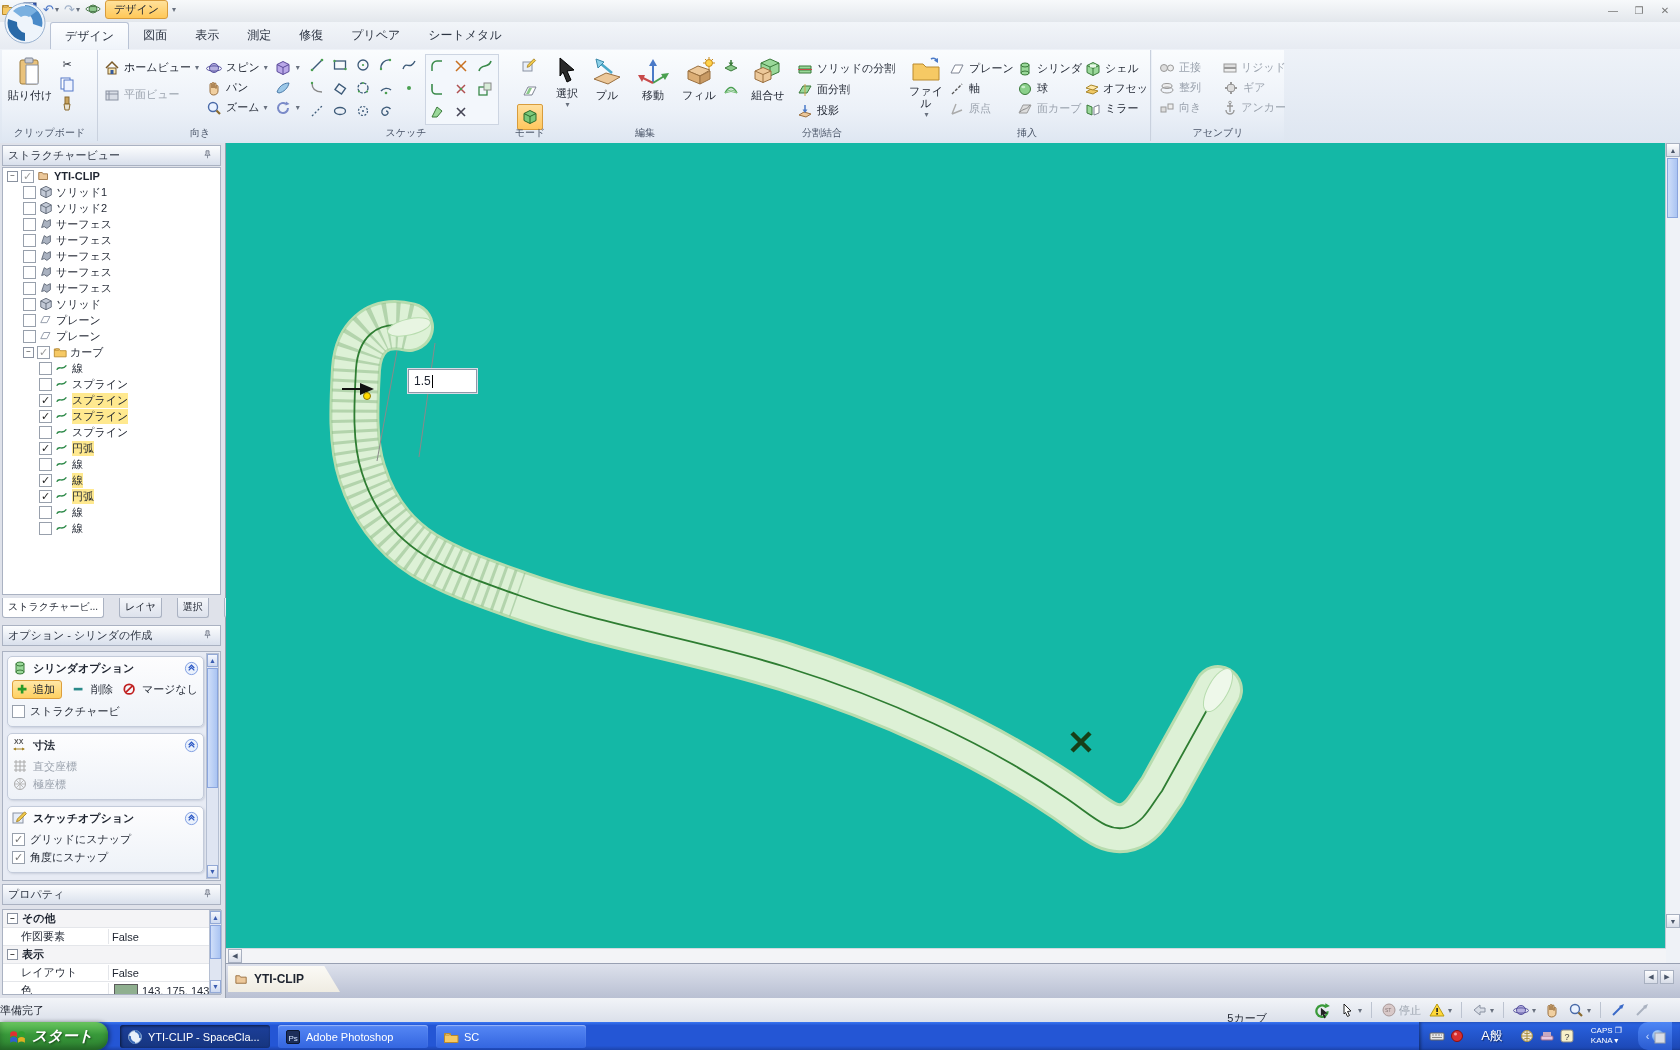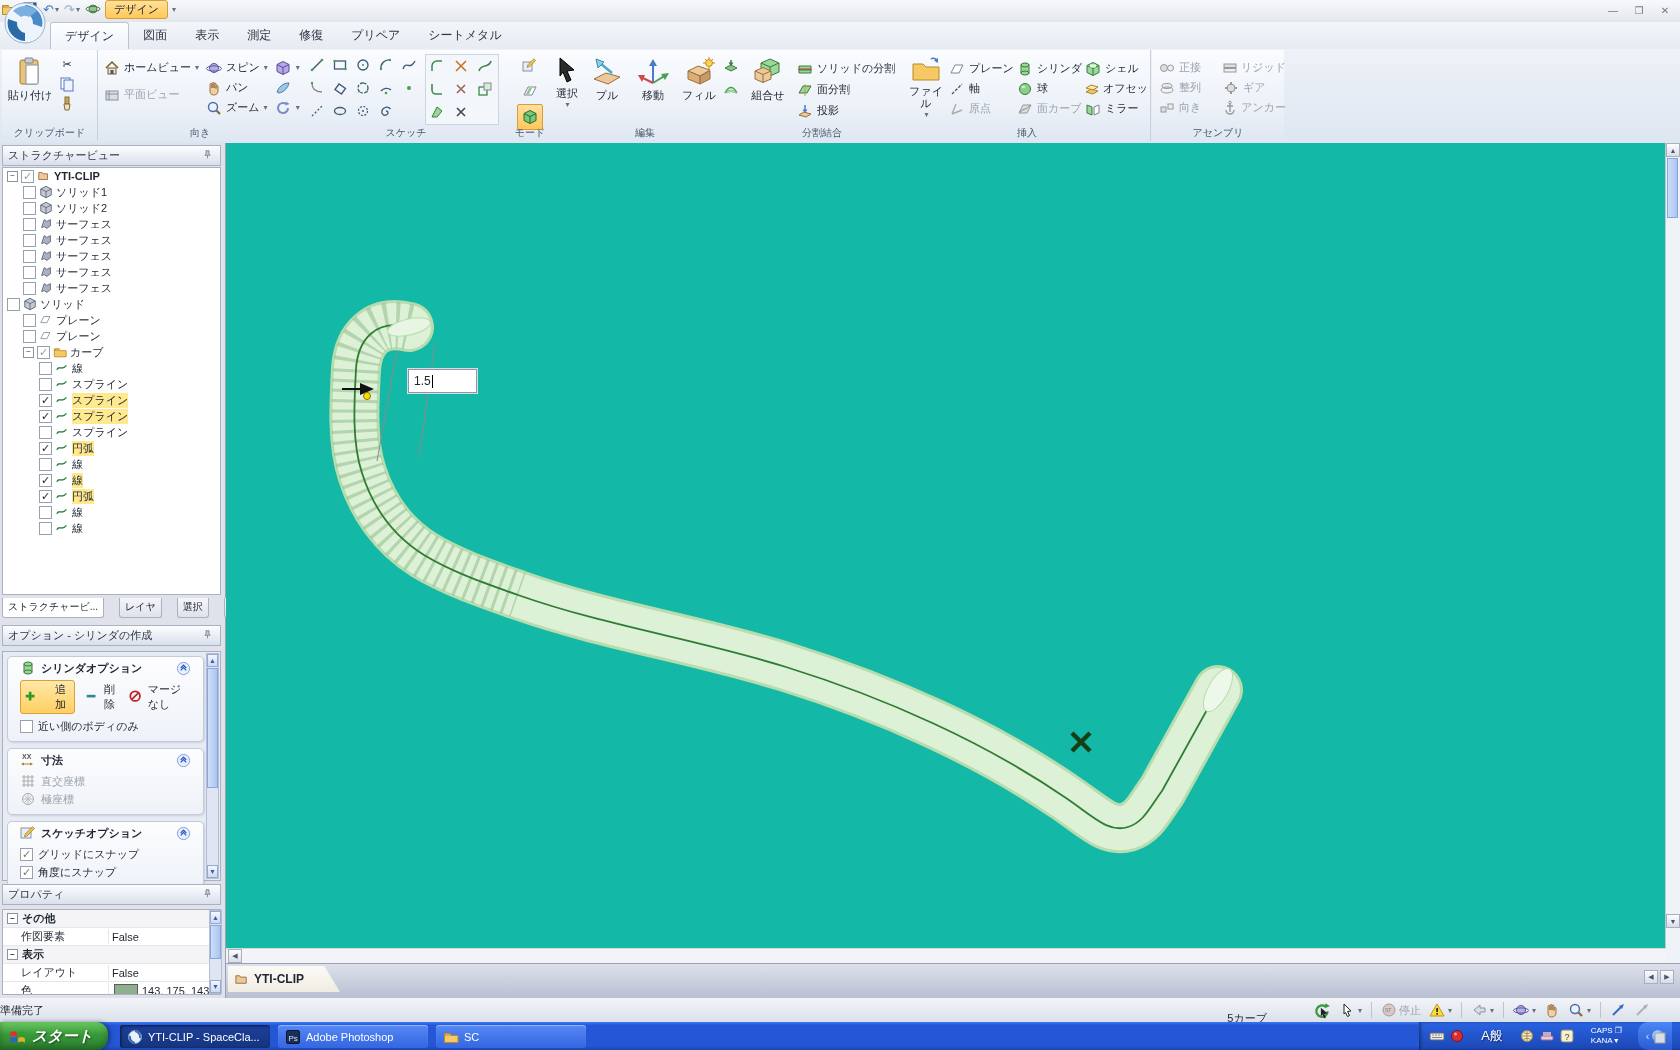--- a/index.html
+++ b/index.html
@@ -50,26 +50,26 @@
   .cb{width:11px;height:11px;background:#fff;border:1px solid #98a0ac;display:inline-flex;
     align-items:center;justify-content:center;font-size:11px;line-height:1;flex:none;}
   .exp{width:9px;height:9px;border:1px solid #8a92a0;background:#fff;display:inline-flex;align-items:center;
     justify-content:center;font-size:8px;line-height:1;color:#333;flex:none;}
   .hl{background:#ffe98f;}
   #panel-tabs{position:absolute;left:2px;top:455px;display:flex;gap:15px;}
   .ptab{border:1px solid #aab2c2;border-top:none;background:linear-gradient(#f4f6fa,#dde2ec);
     padding:2px 5px 3px;font-size:10px;border-radius:0 0 3px 3px;white-space:nowrap;}
   #opt-body{left:2px;top:508px;width:219px;height:230px;background:#e7ebf4;border:1px solid #aab2c2;box-sizing:border-box;}
   .optgrp{position:relative;margin:4px 16px 6px 4px;background:linear-gradient(#fdfdfe,#eef2f8);
-    border:1px solid #c3cbda;border-radius:5px;padding:3px 12px 6px;box-shadow:1px 1px 2px rgba(120,130,150,.25);}
+    border:1px solid #c3cbda;border-radius:5px;padding:3px 4px 6px;box-shadow:1px 1px 2px rgba(120,130,150,.25);}
   .optgrp h4{margin:0 0 4px;font-size:11px;display:flex;align-items:center;gap:5px;font-weight:bold;color:#1e2430;}
   .chev{margin-left:auto;}
   .optrow{display:flex;align-items:center;gap:5px;height:18px;font-size:11px;}
   #add-btn{background:linear-gradient(#ffe8a8,#ffd061);border:1px solid #dd9f3d;border-radius:3px;
-    padding:1px 6px 1px 3px;display:flex;align-items:center;gap:17px;}
+    padding:1px 6px 1px 3px;display:flex;align-items:center;gap:3px;}
   .inlinebtns{display:flex;align-items:center;gap:10px;margin-bottom:3px;}
   .vscroll{position:absolute;width:13px;background:#dfe5f2;border:1px solid #b5bfd2;box-sizing:border-box;}
   .sbtn{position:absolute;left:0;width:11px;height:13px;background:linear-gradient(#f4f7fd,#cdd9f0);
     border:1px solid #93a9d6;color:#3b5db0;font-size:7px;display:flex;align-items:center;justify-content:center;box-sizing:border-box;}
   .sthumb{position:absolute;left:0;width:11px;background:linear-gradient(90deg,#cfdef9,#aac4f2);
     border:1px solid #8aa5dd;box-sizing:border-box;}
   #prop-grid{left:2px;top:766px;width:219px;height:86px;background:#fff;border:1px solid #aab2c2;box-sizing:border-box;overflow:hidden;}
   .prow{display:flex;height:17px;border-bottom:1px solid #e4e6ea;font-size:11px;align-items:center;}
   .prow .k{width:106px;padding-left:18px;border-right:1px solid #e4e6ea;box-sizing:border-box;}
   .prow.sect{font-weight:bold;background:#f4f4f6;}
@@ -818,21 +818,21 @@
           </div>
           <div class="trow" style="padding-left: 20px;">
             <span class="cb"></span>
             <span>
               <svg width="14" height="14" viewBox="0 0 16 16">
                 <path d="M3 12 6 3l3 2 4-2v7l-4 3-3-2z" fill="#aab2c0" stroke="#5a6472"></path>
               </svg>
             </span>
             <span>サーフェス</span>
           </div>
-          <div class="trow" style="padding-left: 4px;">
+          <div class="trow" style="padding-left: 20px;">
             <span class="cb"></span>
             <span>
               <svg width="14" height="14" viewBox="0 0 16 16">
                 <path d="M8 1.5 14 4.5v7L8 14.5 2 11.5v-7z" fill="#c3cad6" stroke="#5a6472" stroke-width="1"></path>
                 <path d="M2 4.5l6 3 6-3M8 7.5v7" fill="none" stroke="#5a6472" stroke-width="1"></path>
               </svg>
             </span>
             <span>ソリッド</span>
           </div>
           <div class="trow" style="padding-left: 20px;">
@@ -1021,21 +1021,21 @@
                   <svg width="14" height="14" viewBox="0 0 16 16">
                     <circle cx="7" cy="7" r="5.5" fill="none" stroke="#c02020" stroke-width="2"></circle>
                     <line x1="3.2" y1="10.8" x2="10.8" y2="3.2" stroke="#c02020" stroke-width="2"></line>
                   </svg>
                 </span>
               <span>マージなし</span>
               </span>
           </div>
           <div class="optrow">
             <span class="cb"></span>
-            <span>近い側のボディのみ</span>
+            <span>ストラクチャービ</span>
           </div>
         </div>
 
         <div class="optgrp">
           <h4>
               <span>
                 <svg width="16" height="16" viewBox="0 0 16 16">
                   <text x="2" y="7" font-size="7" fill="#555">XX</text>
                   <path d="M2 12h10" stroke="#a8862a"></path>
                   <polygon points="1,12 4,10.5 4,13.5" fill="#a8862a"></polygon>

